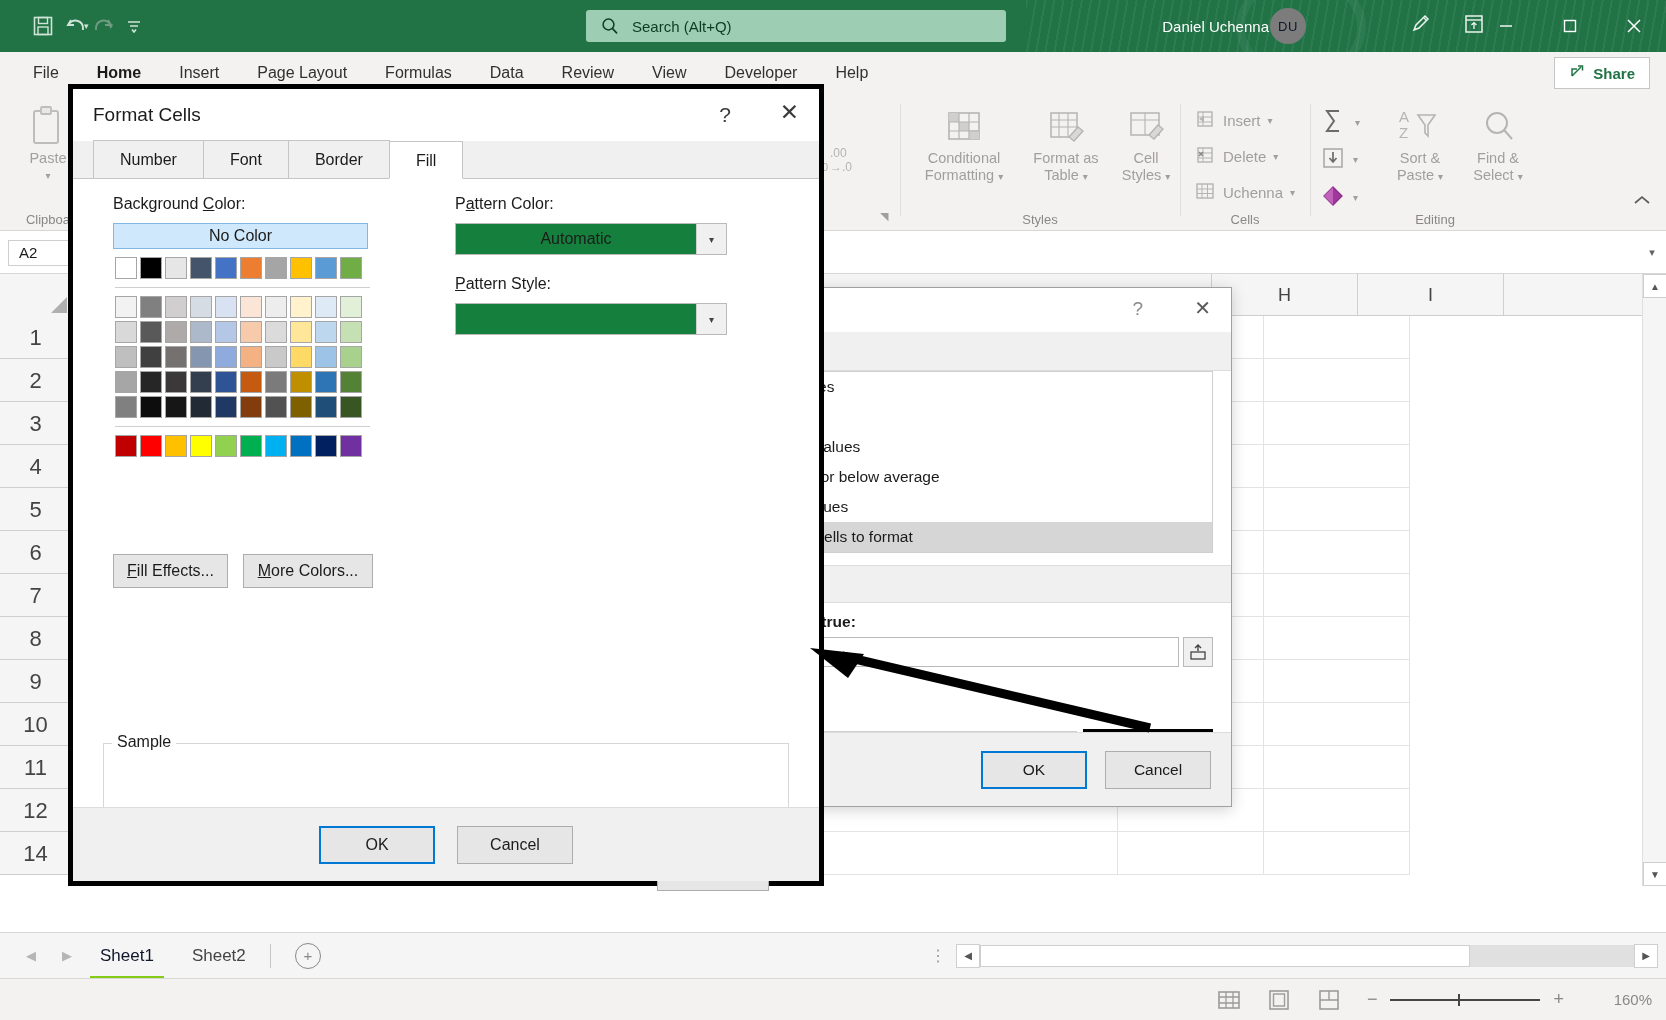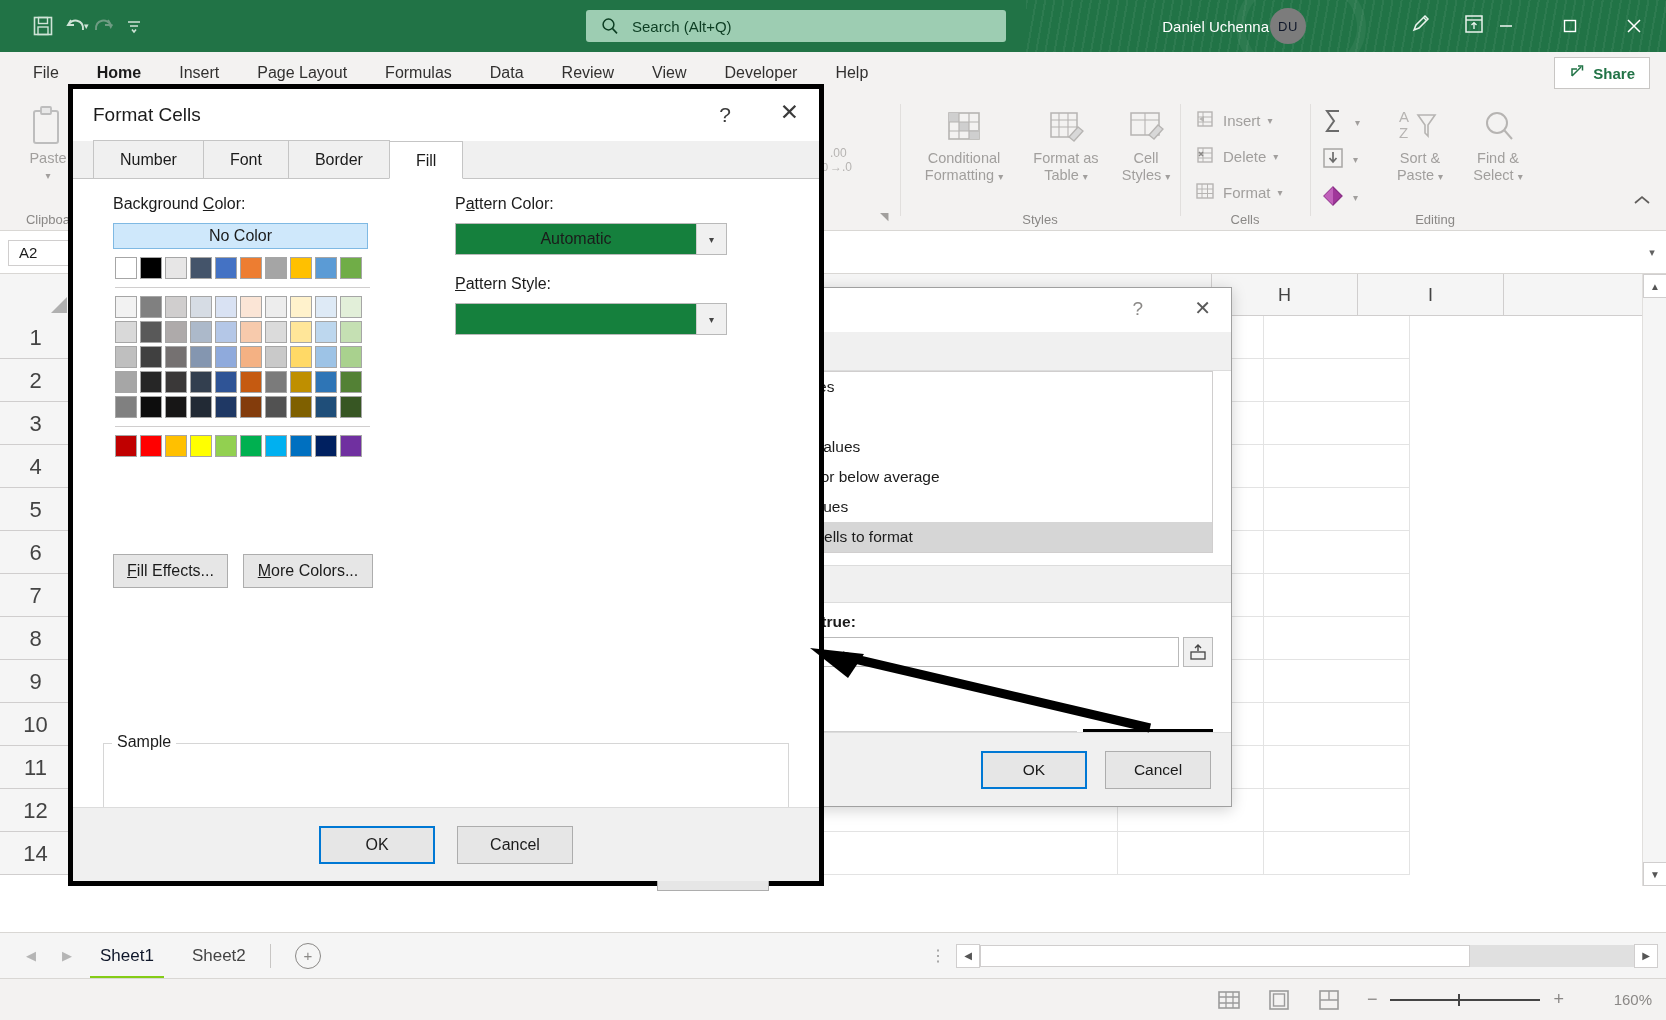--- a/index.html
+++ b/index.html
@@ -591,21 +591,21 @@
         <span>Delete</span>
         <span style="font-size:10px">▾</span>
       </div>
       <div class="smallbtn" style="left:14px; top:86px;">
         <span>
           <svg width="22" height="22" viewBox="0 0 22 22">
               <rect x="3" y="4" width="16" height="14" fill="none" stroke="#b6b4b2" stroke-width="1.4"></rect>
               <path d="M3 9 H19 M3 13.5 H19 M8 4 V18 M13.5 4 V18" stroke="#b6b4b2" stroke-width="1"></path>
             </svg>
         </span>
-        <span>Format</span>
+        <span>Uchenna</span>
         <span style="font-size:10px">▾</span>
       </div>
       <div class="grp-label">Cells</div>
     </div>
     <div class="grp-sep" style="left:1310px;"></div>
 
     <div class="grp" style="left:1310px; width:250px;">
       <div class="smallbtn" style="left:10px; top:14px;">
         <span>
           <svg width="28" height="26" viewBox="0 0 28 26">

